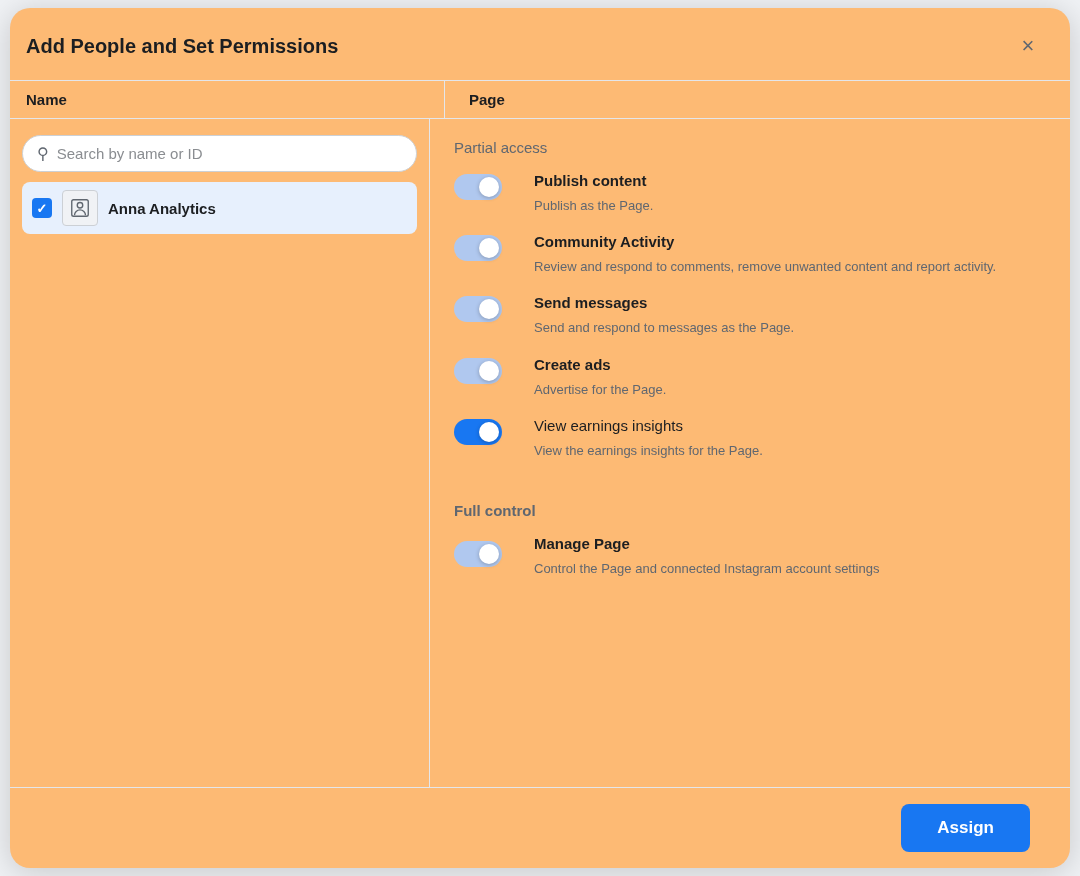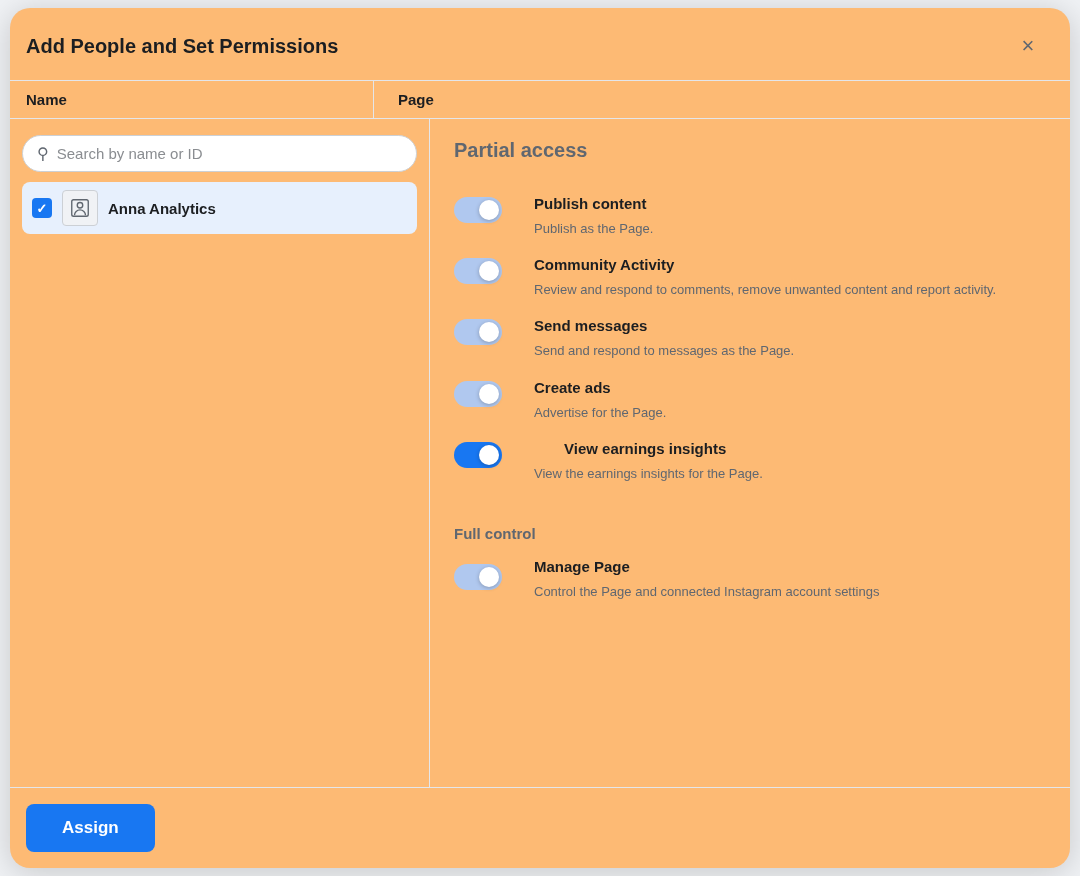--- a/index.html
+++ b/index.html
@@ -47,21 +47,21 @@
       justify-content: center;
       border-radius: 50%;
       transition: background 0.15s;
     }
 
     .columns-header {
       display: flex;
       border-bottom: 1px solid #e4e6ea;
     }
     .col-header-name {
-      width: 364px;
+      width: 435px;
       padding: 10px 16px;
       font-weight: 700;
       font-size: 15px;
       color: #1c1e21;
       border-right: 1px solid #e4e6ea;
     }
     .col-header-page {
       flex: 1;
       padding: 10px 24px;
       font-weight: 700;
@@ -153,24 +153,24 @@
     
     .right-col {
       flex: 1;
       padding: 20px 24px;
       overflow-y: auto;
       display: flex;
       flex-direction: column;
       gap: 0;
     }
     .section-label {
-      font-size: 20px;
-      font-weight: 700;
-      color: #606770;
-      margin-bottom: 33px;
+      font-size: 15px;
+      font-weight: 400;
+      color: #606770;
+      margin-bottom: 16px;
     }
     .permission-item {
       display: flex;
       align-items: flex-start;
       gap: 32px;
       margin-bottom: 18px;
     }
     .toggle-wrap {
       flex-shrink: 0;
       margin-top: 2px;
@@ -204,22 +204,21 @@
     .toggle.on .toggle-knob { left: 25px; }
     .toggle.active .toggle-knob { left: 25px; }
 
     .perm-text {}
     .perm-title {
       font-size: 15px;
       font-weight: 600;
       color: #1c1e21;
     }
     .perm-title.bold-active {
-      font-weight: 700;
-      margin-left: 30px;
+      font-weight: 400;
     }
     .perm-desc {
       font-size: 13px;
       color: #606770;
       margin-top: 8px;
       line-height: 1.4;
     }
 
     .section-divider {
       margin: 8px 0 16px 0;
@@ -227,22 +226,22 @@
     .full-control-label {
       font-size: 15px;
       font-weight: 700;
       color: #606770;
       margin-bottom: 16px;
     }
 
     
     .modal-footer {
       display: flex;
-      justify-content: flex-start;
-      padding: 16px 16px;
+      justify-content: flex-end;
+      padding: 16px 40px;
       border-top: 1px solid #e4e6ea;
     }
     .assign-btn {
       background: #1877f2;
       color: #fff;
       border: none;
       border-radius: 8px;
       font-size: 17px;
       font-weight: 700;
       padding: 14px 36px;

